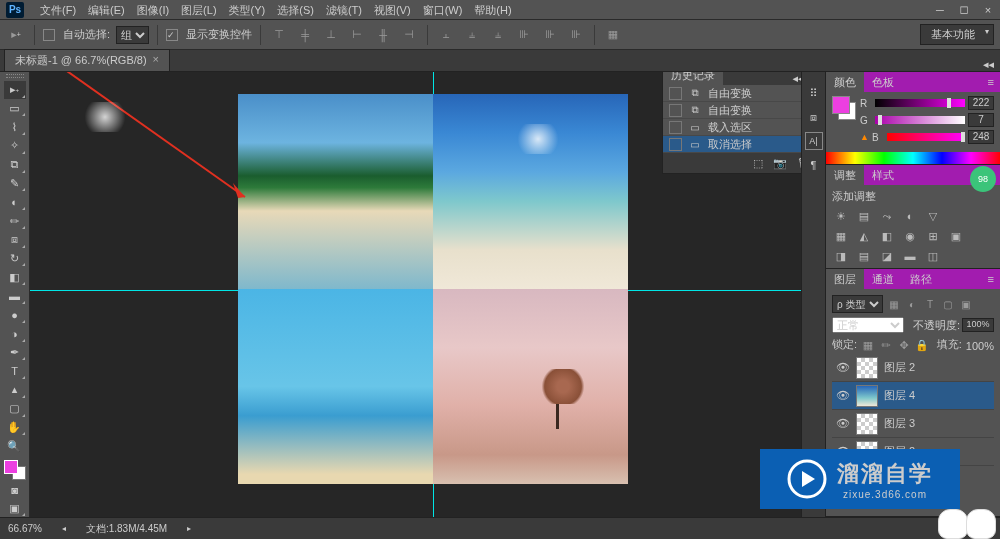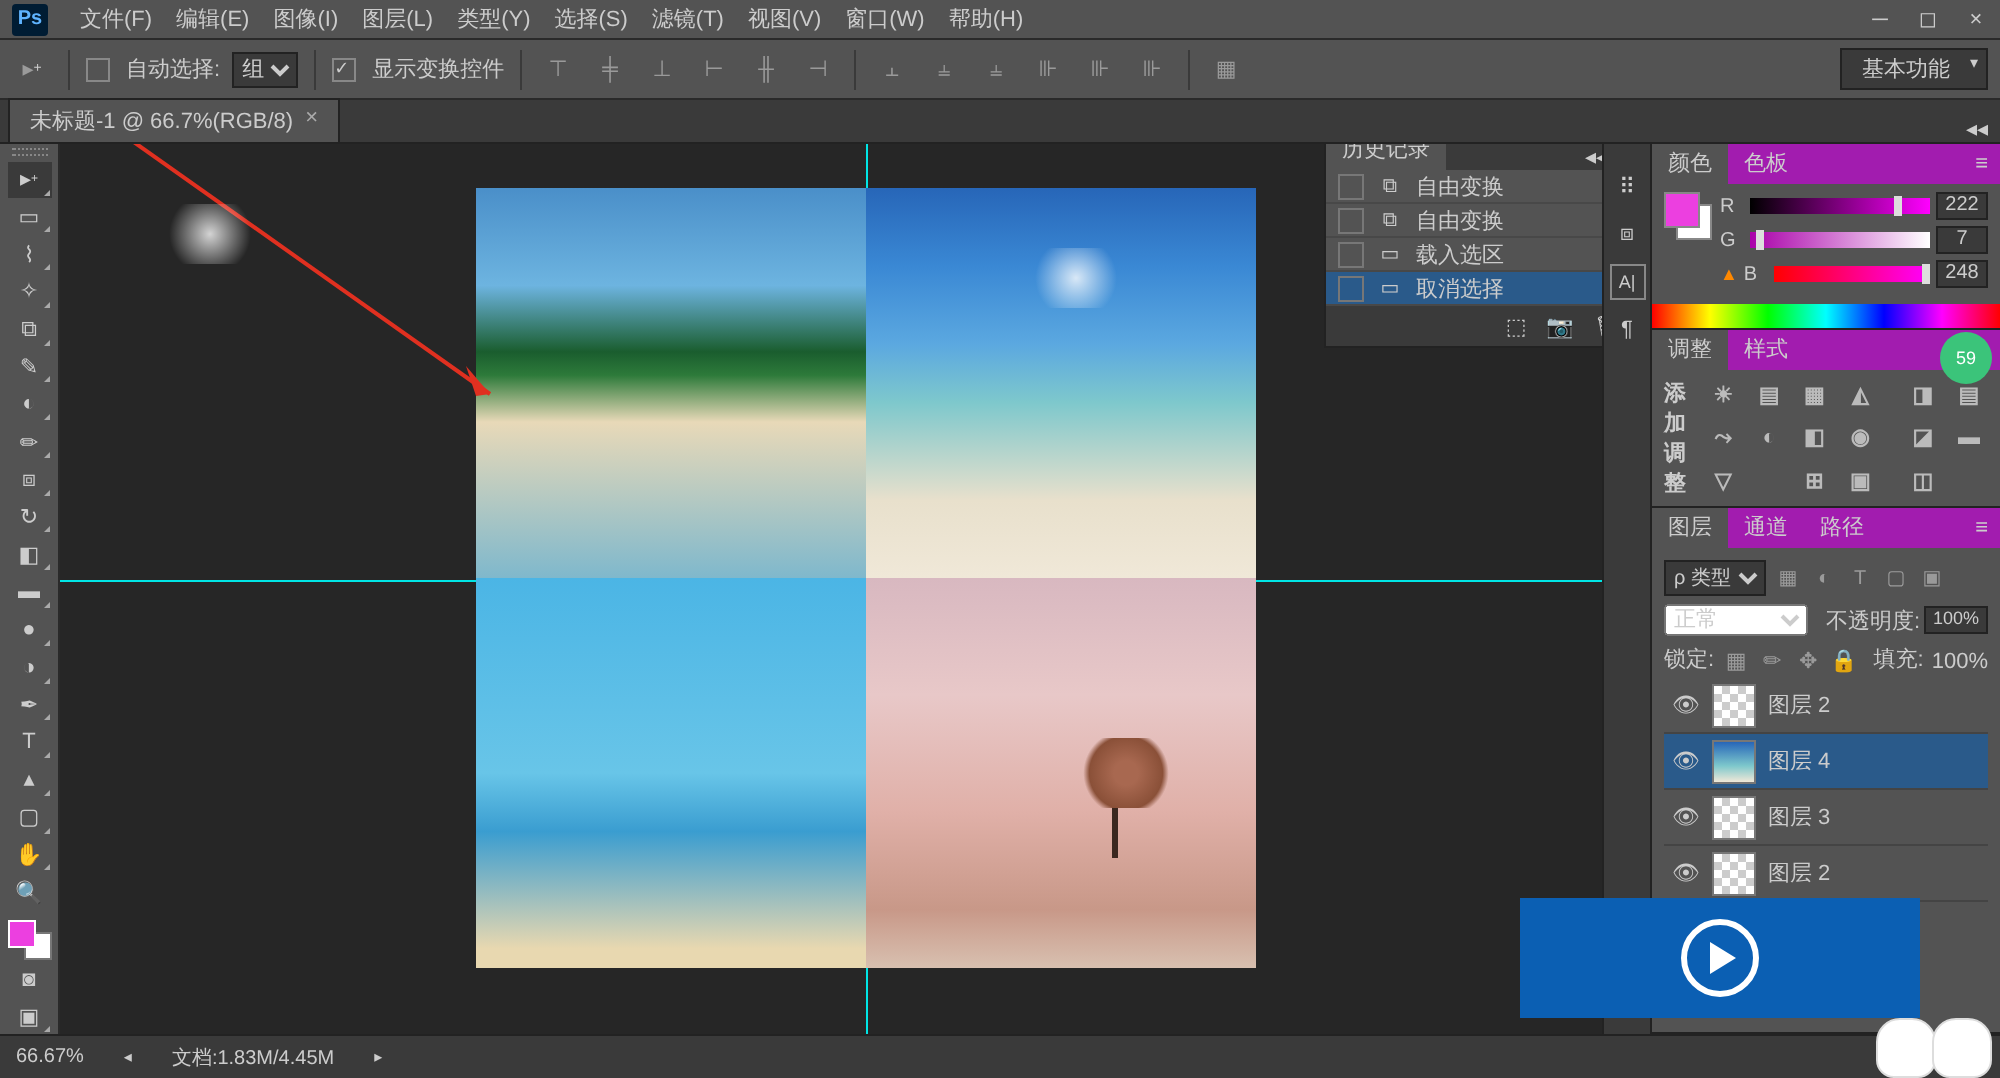--- a/index.html
+++ b/index.html
@@ -88,21 +88,21 @@
 .slider-row .lab { width:12px; font-size:10px; color:#ccc; }
 .slider-row .track { flex:1; height:8px; position:relative; }
 .slider-row .track.r { background:linear-gradient(90deg,#000,#f0f); }
 .slider-row .track.g { background:linear-gradient(90deg,#a0a,#fff); }
 .slider-row .track.b { background:linear-gradient(90deg,#f00,#f0f); }
 .slider-row .thumb { position:absolute; top:-1px; width:4px; height:10px; background:#ddd; }
 .slider-row .val { width:26px; height:14px; background:#3a3a3a; border:1px solid #222; font-size:10px; text-align:center; line-height:12px; }
 .spectrum { height:12px; margin-top:4px; background:linear-gradient(90deg,#f00,#ff0,#0f0,#0ff,#00f,#f0f,#f00); }
 
 
-.adj-body { display:flex; flex-direction:row; gap:4px;font-weight:bold; }
+.adj-body { display:flex; flex-direction:column; gap:4px; }
 .adj-title { font-size:11px; }
 .adj-row { display:flex; gap:5px; align-items:center; flex-wrap:wrap; }
 .adj-row .aic { width:18px; height:16px; display:flex; align-items:center; justify-content:center; color:#bbb; font-size:11px; }
 
 
 .layers-body { display:flex; flex-direction:column; }
 .lyr-opts { display:flex; align-items:center; gap:4px; padding:2px 0; }
 .lyr-opts select { background:#3a3a3a; border:1px solid #222; color:#ccc; height:18px; font-size:10px; }
 .lyr-opts .mini { width:14px; height:14px; display:flex; align-items:center; justify-content:center; color:#9a9a9a; font-size:10px; }
 .lyr-opts2 { display:flex; align-items:center; gap:2px; padding:2px 0; font-size:10px; color:#9a9a9a; }
@@ -414,19 +414,23 @@
   <span class="arrow">◂</span>
   <span class="sb">文档:1.83M/4.45M</span>
   <span class="arrow">▸</span>
 </div>
 
 <div class="watermark">
   <svg viewBox="0 0 40 40">
       <circle cx="20" cy="20" r="18" fill="none" stroke="#fff" stroke-width="3"></circle>
       <polygon points="15,12 15,28 28,20" fill="#fff"></polygon>
     </svg>
-</div>
-
-<div class="badge">59</div>
+  <div class="wm-txt">
+    <div class="big">溜溜自学</div>
+    <div class="sm">zixue.3d66.com</div>
+  </div>
+</div>
+
+<div class="badge">98</div>
 <div class="cartoon">
   <div class="c c1"></div>
     <div class="c c2"></div>
 </div>
 
 </body></html>

